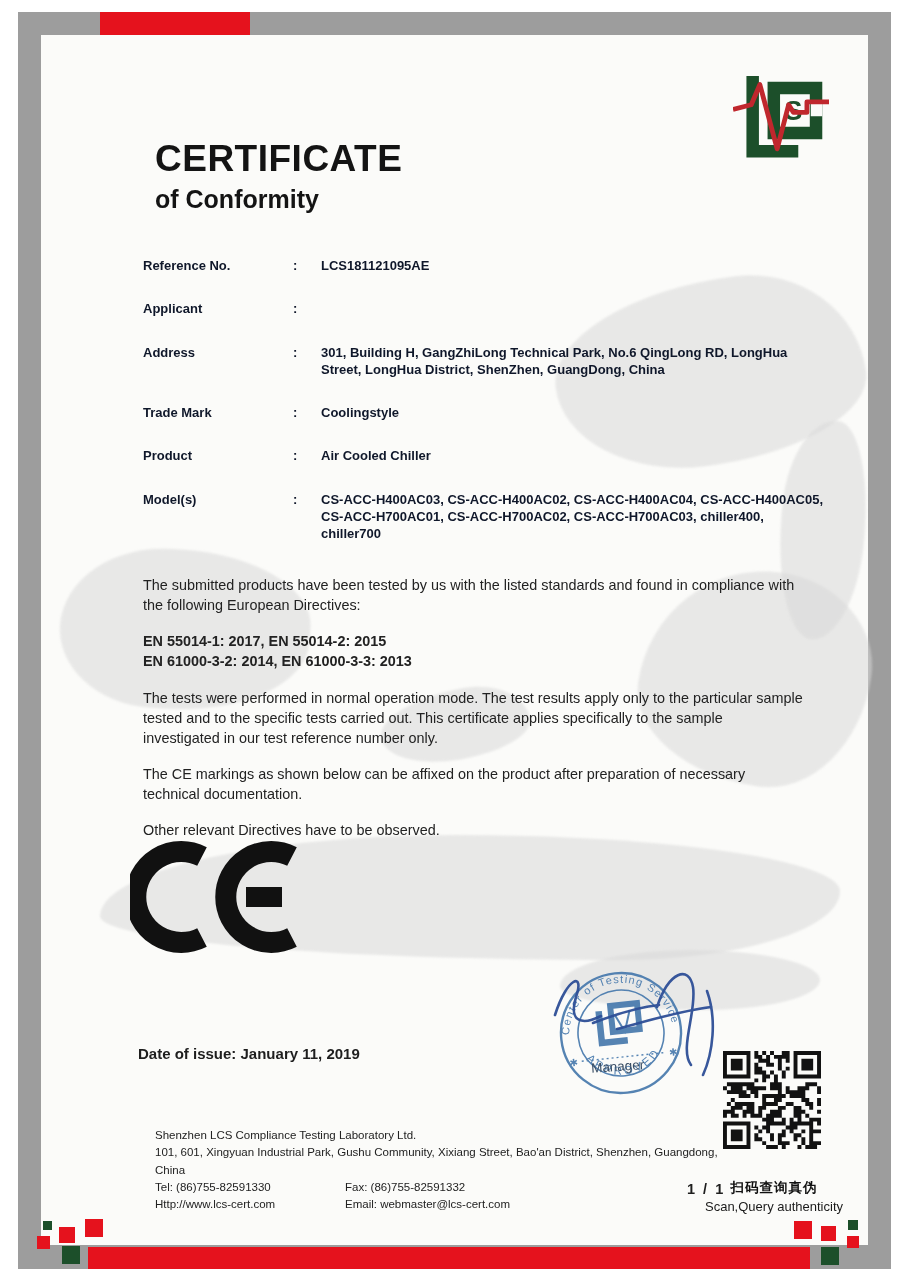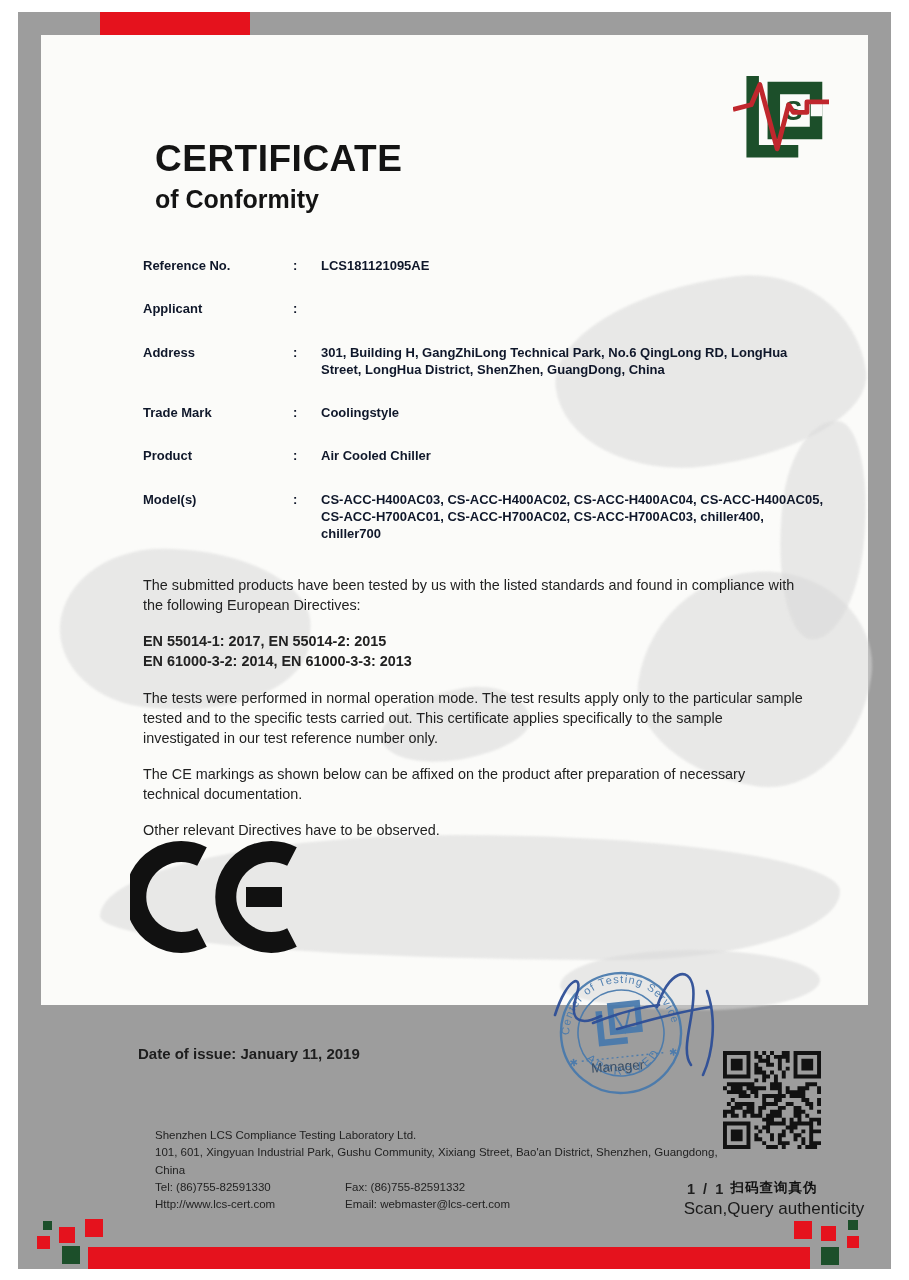--- a/index.html
+++ b/index.html
@@ -3,21 +3,21 @@
 <meta charset="utf-8">
 <style>
   * { margin:0; padding:0; box-sizing:border-box; }
   html,body { width:909px; height:1280px; }
   body {
     position:relative; background:#ffffff; overflow:hidden;
     font-family:"Liberation Sans","DejaVu Sans",sans-serif; color:#1e1e1e;
   }
   
   .frame { position:absolute; left:18px; top:12px; right:18px; bottom:11px; background:#9d9d9d; }
-  .page  { position:absolute; left:41px; top:35px; width:827px; height:970px; background:#fbfbf9; }
+  .page  { position:absolute; left:41px; top:35px; width:827px; height:1210px; background:#fbfbf9; }
 
   .accent { position:absolute; }
   .red   { background:#e5121d; }
   .green { background:#1c4f2a; }
 
   
   .wm { position:absolute; background:#d9d9d9; opacity:.55; filter:blur(1px); z-index:0; }
   .wm1 { left:514px; top:245px; width:310px; height:185px; border-radius:62% 38% 55% 45% / 48% 60% 40% 52%; transform:rotate(-7deg); }
   .wm2 { left:19px;  top:515px; width:250px; height:160px; border-radius:45% 55% 60% 40% / 55% 45% 50% 50%; transform:rotate(4deg); }
   .wm3 { left:599px; top:535px; width:230px; height:215px; border-radius:55% 45% 42% 58% / 60% 42% 58% 40%; transform:rotate(8deg); }
@@ -47,21 +47,21 @@
   .paras .std { margin-bottom:0; }
   .paras .std2 { margin-bottom:16px; }
 
   
   .ce-svg    { position:absolute; left:89px;  top:806px; }
   .stamp-svg { position:absolute; left:480px; top:918px; }
   .date-line { position:absolute; left:97px; top:1010px; font-size:15px; font-weight:700; }
   .qr-box    { position:absolute; left:682px; top:1016px; width:98px; height:98px; }
   .qr-captions { position:absolute; left:638px; top:1116px; width:190px; text-align:center; }
   .cap-zh { font-size:13.5px; font-weight:700; color:#111; letter-spacing:1px;margin-top:28px; }
-  .cap-en { font-size:17px; color:#1a1a1a; margin-top:2px; }
+  .cap-en { font-size:13px; color:#1a1a1a; margin-top:2px; }
   .page-num { position:absolute; left:646px; top:1146px; font-size:14.5px; font-weight:700; letter-spacing:2px; }
 
   
   .footer { position:absolute; left:114px; top:1092px; width:580px; font-size:11.5px; line-height:1.5; color:#222; }
   .footer-cols { display:grid; grid-template-columns:190px auto; }
 
   
   .deco { z-index:3; }
 </style>
 </head>

